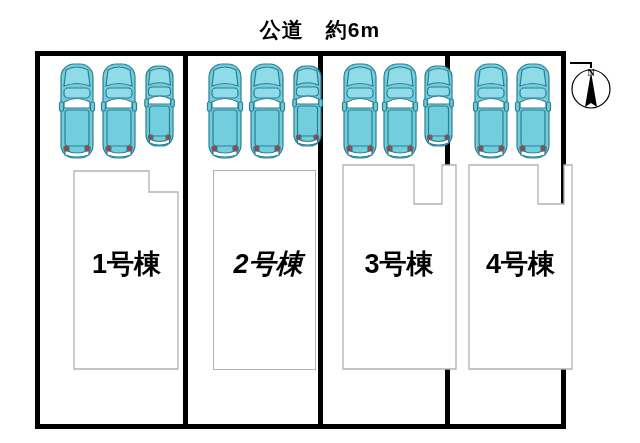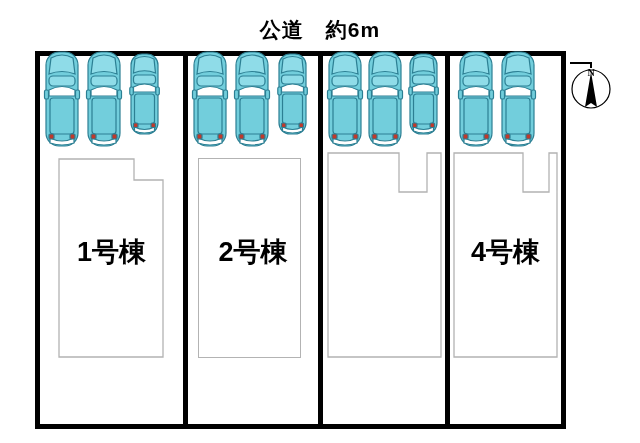--- a/index.html
+++ b/index.html
@@ -21,23 +21,23 @@
   .road-line{left:35px;top:51px;width:531px;height:5px;}
   .bottom-line{left:35px;top:424px;width:531px;height:5px;}
   .vdiv{width:5px;top:51px;height:378px;}
   .v0{left:35px;}
   .v1{left:183px;}
   .v2{left:318px;}
   .v3{left:445px;}
   .v4{left:561px;}
 
   
-  .plot{position:absolute;top:44px;height:368px;}
+  .plot{position:absolute;top:56px;height:368px;margin-left:15px;}
   .p1{left:40px;width:143px;}
-  .p2{left:188px;width:130px;}
+  .p2{left:188px;width:130px;font-style:italic;}
   .p3{left:323px;width:122px;}
   .p4{left:450px;width:111px;text-decoration:underline;}
 
   
   .parking{position:absolute;left:0;top:0;width:100%;height:108px;}
 
   
   .car{position:absolute;top:6px;}
   .car svg{display:block;}
 
@@ -232,20 +232,21 @@
             <rect x="5.5" y="71" width="4.5" height="4.5" rx="1" fill="#C0392B"></rect>
             <rect x="23" y="71" width="4.5" height="4.5" rx="1" fill="#C0392B"></rect>
           </g>
         </svg>
       </div>
     </div>
 
     <svg style="position:absolute;left:4px;top:108px;" width="115" height="206" viewBox="0 0 115 206">
       <path d="M1 1 L72 1 L72 40 L100 40 L100 1 L114 1 L114 205 L1 205 Z" fill="#FFFFFF" stroke="#B3B3B3" stroke-width="1.3"></path>
     </svg>
+    <div class="bldg-label" style="top:190px;">3号棟</div>
   </div>
 
   <div class="plot p4">
     <div class="parking">
       <div class="car" style="left:6px;">
         <svg width="40" height="98" viewBox="0 0 40 98">
           <g stroke="#2C7F93" stroke-width="1.2" fill="#72CEDC">
             <rect x="4" y="2" width="32" height="94" rx="13"></rect>
             <path d="M9 8 Q20 2 31 8 L33 24 Q20 19 7 24 Z" fill="#8FDCE8"></path>
             <rect x="7" y="26" width="26" height="10" rx="4" fill="#8FDCE8"></rect>

